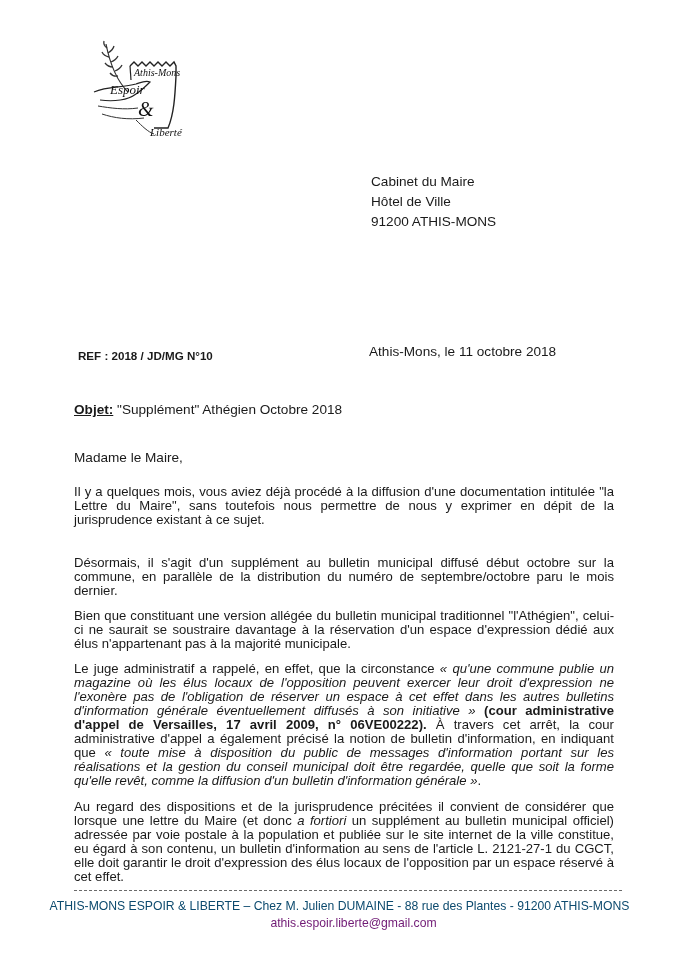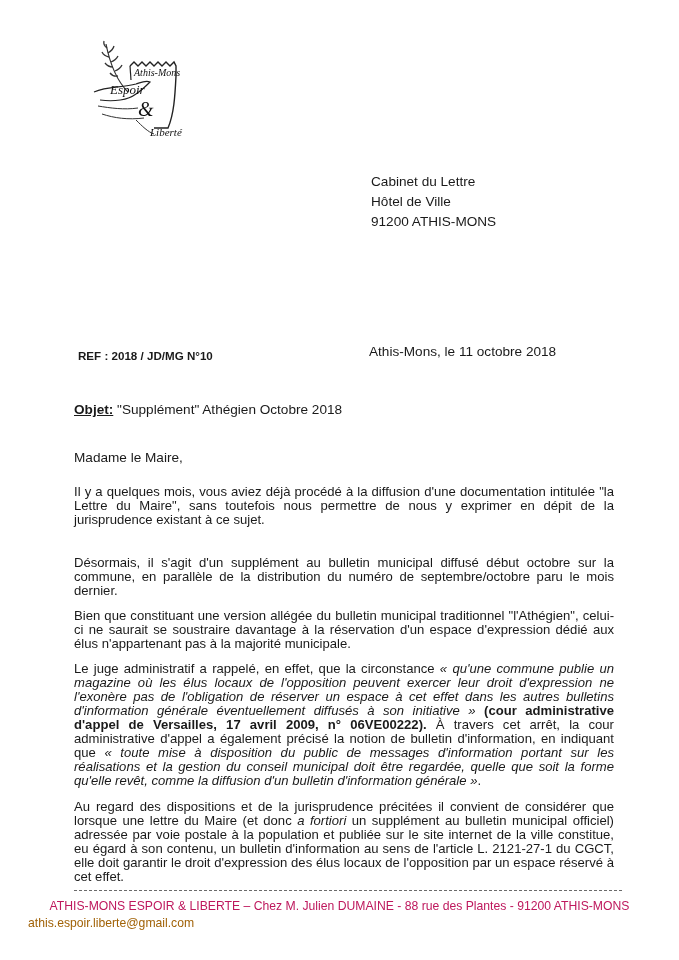--- a/index.html
+++ b/index.html
@@ -24,22 +24,22 @@
     .para b { font-weight: bold; }
     #p1 { top: 485px; }
     #p2 { top: 556px; }
     #p3 { top: 609px; }
     #p4 { top: 662px; }
     #p5 { top: 800px; }
     .footer-rule {
       position: absolute; left: 74px; top: 890px; width: 548px; height: 0;
       border-top: 1px dashed #6a6a6a;
     }
-    .footer-line1 { position: absolute; left: 0; width: 679px; top: 899px; text-align: center; font-size: 12.2px; color: #be185d; white-space: nowrap; }
-    .footer-line2 { position: absolute; left: 0; width: 679px; top: 916px; text-align: left; font-size: 12.2px; color: #a16207; padding-left: 28px; box-sizing: border-box; }
+    .footer-line1 { position: absolute; left: 0; width: 679px; top: 899px; text-align: center; font-size: 12.2px; color: #0c4a6e; white-space: nowrap; }
+    .footer-line2 { position: absolute; left: 0; width: 679px; top: 916px; text-align: center; font-size: 12.2px; color: #701a75; padding-left: 28px; box-sizing: border-box; }
   </style>
 </head>
 <body>
 
 <div class="logo">
   <svg viewBox="0 0 110 110">
 
     <path d="M22 8 C 26 28, 32 44, 44 56" stroke="#333" stroke-width="1.2" fill="none"></path>
     <path d="M23 12 q -4 -3 -3 -7 M24 17 q 5 -3 6 -7 M25 21 q -5 -1 -7 -5 M27 26 q 5 -2 7 -6 M29 31 q -5 0 -8 -4 M31 35 q 5 -2 7 -6 M34 40 q -5 1 -8 -3" stroke="#333" stroke-width="1.3" fill="none"></path>
 
@@ -50,21 +50,21 @@
     <path d="M14 70 C 26 72, 40 74, 54 72 M18 78 C 30 82, 44 84, 60 82" stroke="#333" stroke-width="1" fill="none"></path>
     <path d="M52 84 C 58 90, 64 96, 70 98" stroke="#333" stroke-width="1" fill="none"></path>
     <text x="50" y="40" font-family="Liberation Serif, serif" font-style="italic" font-size="10" fill="#111">Athis-Mons</text>
     <text x="26" y="58" font-family="Liberation Serif, serif" font-style="italic" font-size="13" fill="#111">Espoir</text>
     <text x="54" y="80" font-family="Liberation Serif, serif" font-style="italic" font-size="20" fill="#111">&amp;</text>
     <text x="66" y="100" font-family="Liberation Serif, serif" font-style="italic" font-size="11" fill="#111">Liberté</text>
   </svg>
 </div>
 
 <div class="recipient">
-  <div>Cabinet du Lettre</div>
+  <div>Cabinet du Maire</div>
   <div>Hôtel de Ville</div>
   <div>91200 ATHIS-MONS</div>
 </div>
 
 <div class="ref">REF : 2018 / JD/MG N°10</div>
 
 <div class="date">Athis-Mons, le 11 octobre 2018</div>
 
 <div class="objet">
   <span class="lbl">Objet:</span><span> "Supplément" Athégien Octobre 2018</span>

